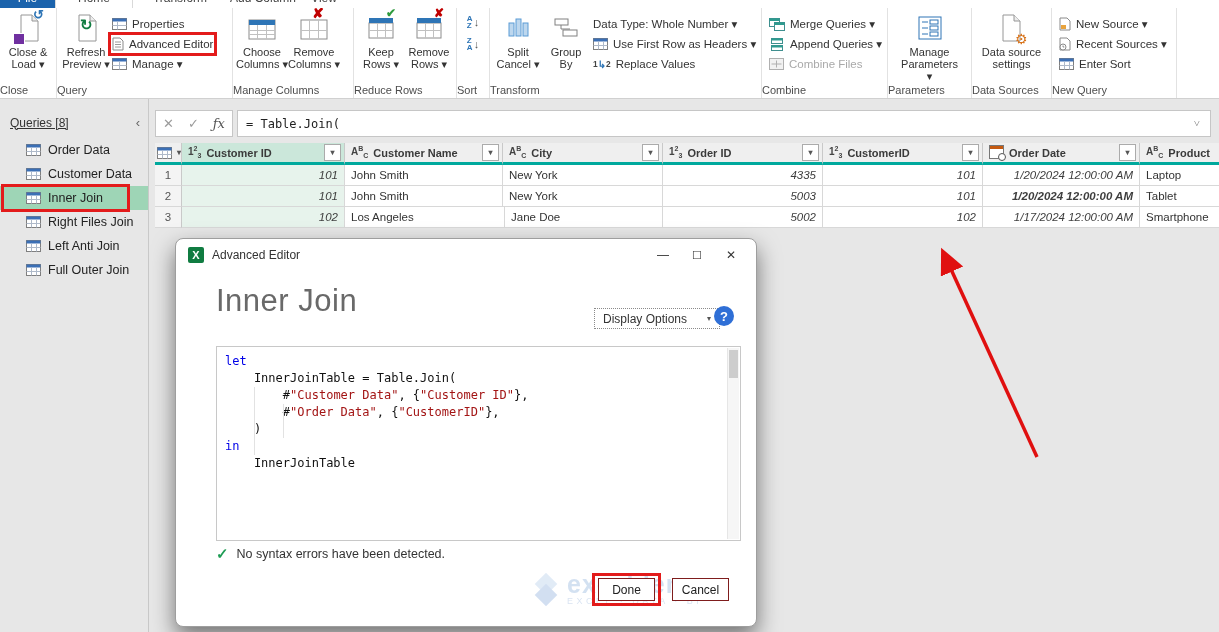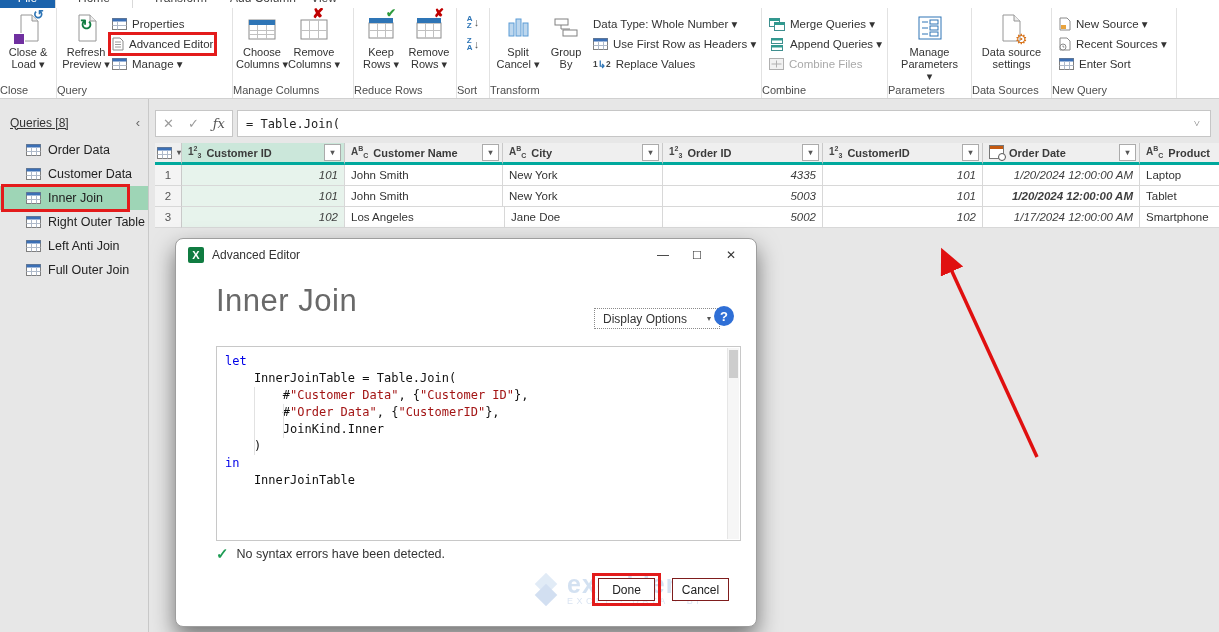--- a/index.html
+++ b/index.html
@@ -511,21 +511,21 @@
         <div class="q-item">
           <span class="mi-tbl">
             <svg width="15" height="12" viewBox="0 0 15 12">
               <rect x="0.5" y="0.5" width="14" height="11" fill="#fff" stroke="#7f7f7f"></rect>
               <rect x="0.5" y="0.5" width="14" height="3" fill="#3B6FB5"></rect>
               <line x1="5.5" y1="3.5" x2="5.5" y2="11.5" stroke="#aeb9c9"></line>
               <line x1="10.5" y1="3.5" x2="10.5" y2="11.5" stroke="#aeb9c9"></line>
               <line x1="0.5" y1="7.5" x2="14.5" y2="7.5" stroke="#aeb9c9"></line>
             </svg>
           </span>
-          <span>Right Outer Table</span>
+          <span>Right Files Join</span>
         </div>
         <div class="q-item">
           <span class="mi-tbl">
             <svg width="15" height="12" viewBox="0 0 15 12">
               <rect x="0.5" y="0.5" width="14" height="11" fill="#fff" stroke="#7f7f7f"></rect>
               <rect x="0.5" y="0.5" width="14" height="3" fill="#3B6FB5"></rect>
               <line x1="5.5" y1="3.5" x2="5.5" y2="11.5" stroke="#aeb9c9"></line>
               <line x1="10.5" y1="3.5" x2="10.5" y2="11.5" stroke="#aeb9c9"></line>
               <line x1="0.5" y1="7.5" x2="14.5" y2="7.5" stroke="#aeb9c9"></line>
             </svg>
@@ -656,21 +656,20 @@
       <span class="caret">▾</span>
     </div>
     <div class="d-help">?</div>
 
     <div class="d-code" style="position:absolute">
       <div id="code-lines">
           <div class="cl"><span class="c-k">let</span></div>
           <div class="cl"><span class="c-p">    InnerJoinTable = Table.Join(</span></div>
           <div class="cl"><span class="c-p">        #</span><span class="c-s">"Customer Data"</span><span class="c-p">, {</span><span class="c-s">"Customer ID"</span><span class="c-p">},</span></div>
           <div class="cl"><span class="c-p">        #</span><span class="c-s">"Order Data"</span><span class="c-p">, {</span><span class="c-s">"CustomerID"</span><span class="c-p">},</span></div>
-          <div class="cl"><span class="c-p">        JoinKind.Inner</span></div>
           <div class="cl"><span class="c-p">    )</span></div>
           <div class="cl"><span class="c-k">in</span></div>
           <div class="cl"><span class="c-p">    InnerJoinTable</span></div>
         </div>
       <div class="guide" style="left:37px;top:40px;height:68px"></div>
       <div class="guide" style="left:66px;top:57px;height:34px"></div>
       <div class="sb-track">
           <div class="sb-thumb"></div>
         </div>
     </div>

